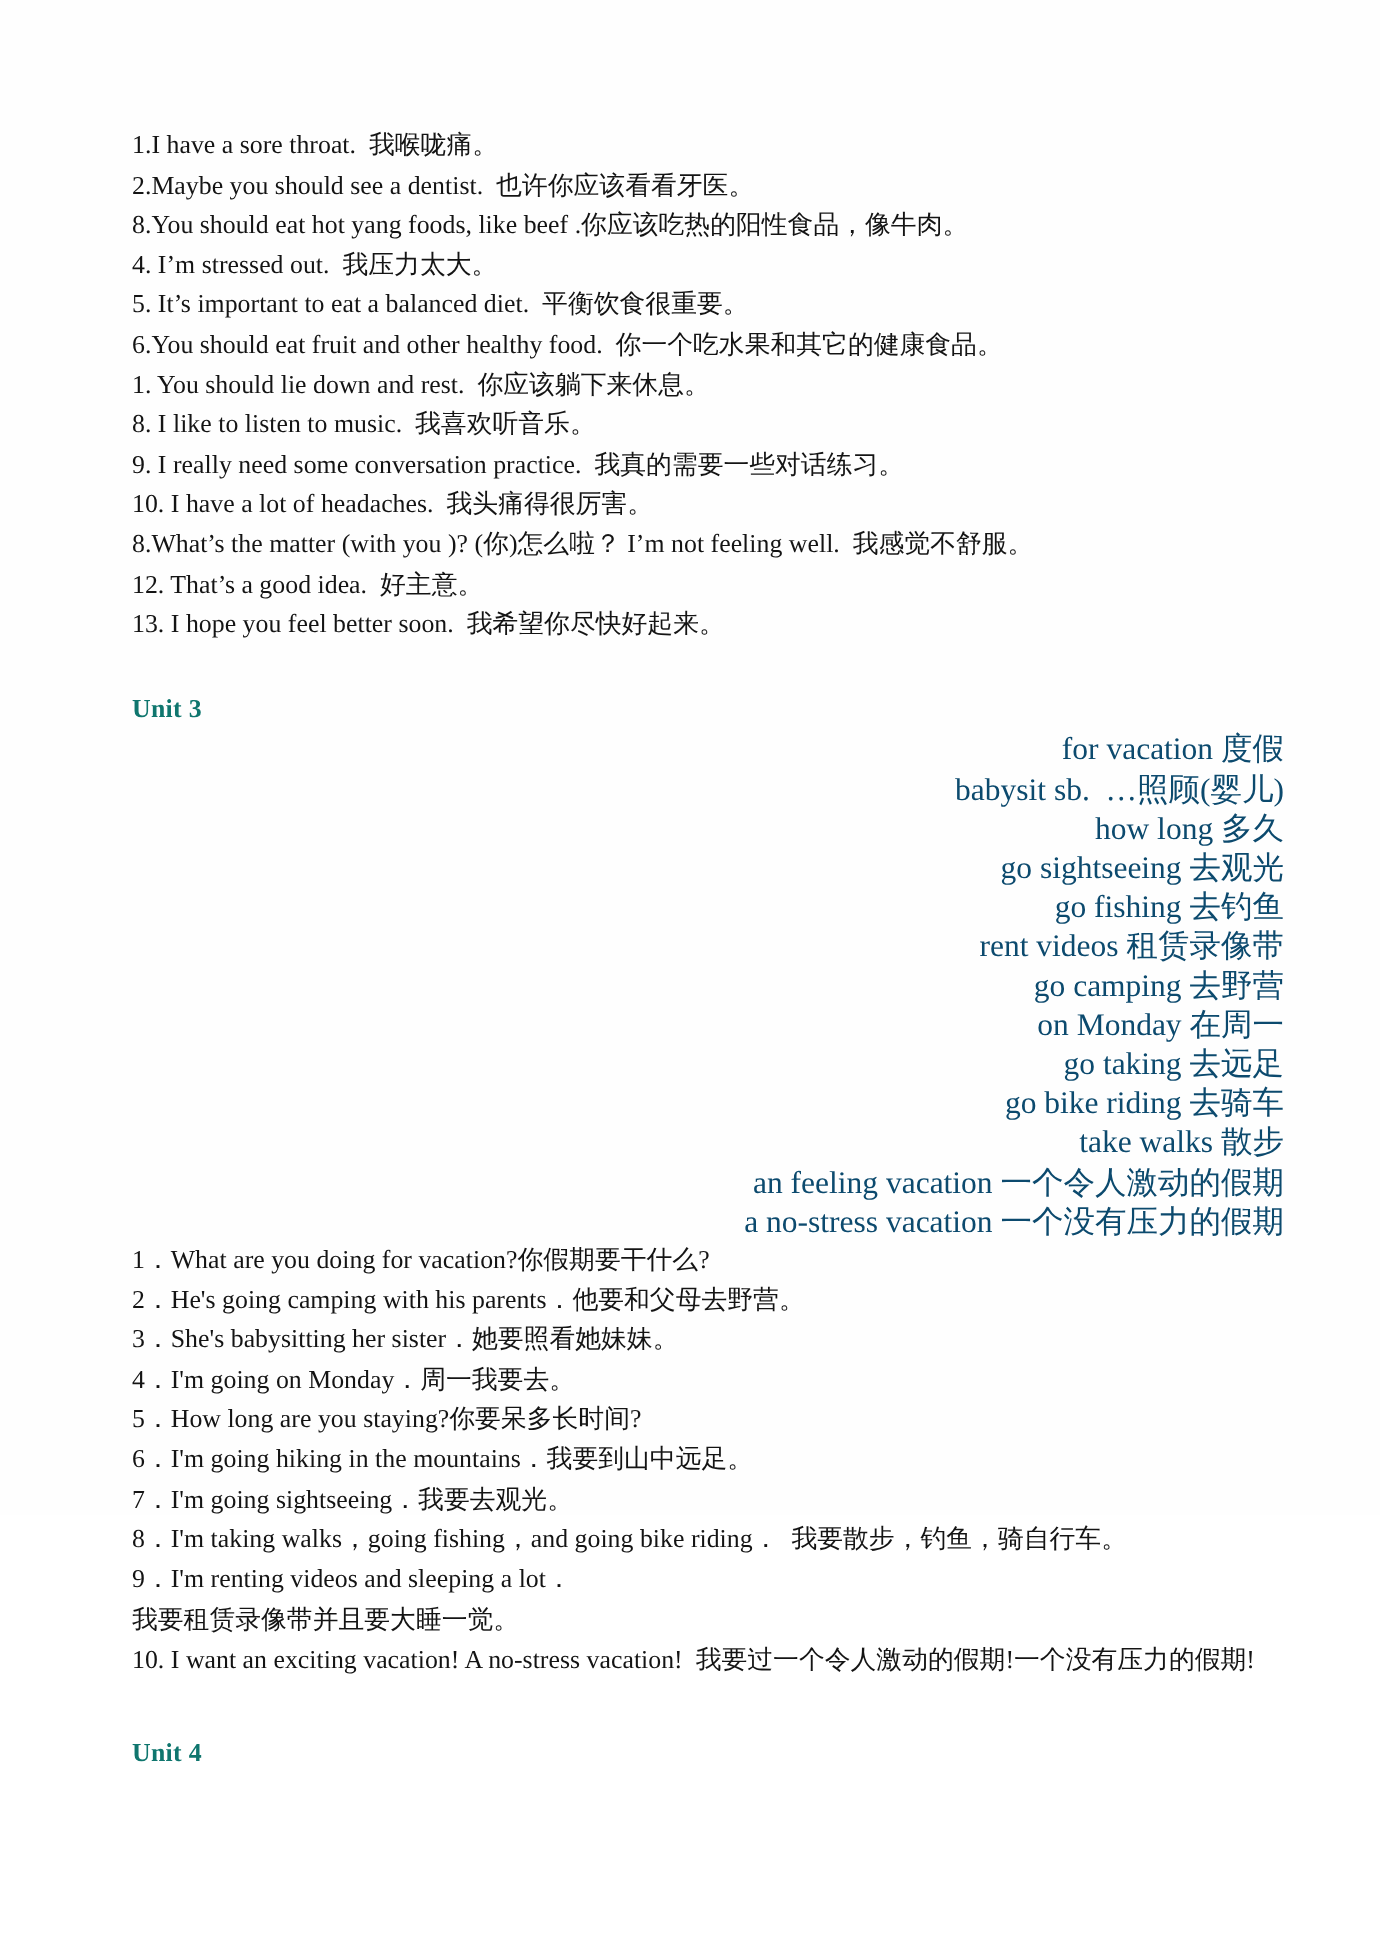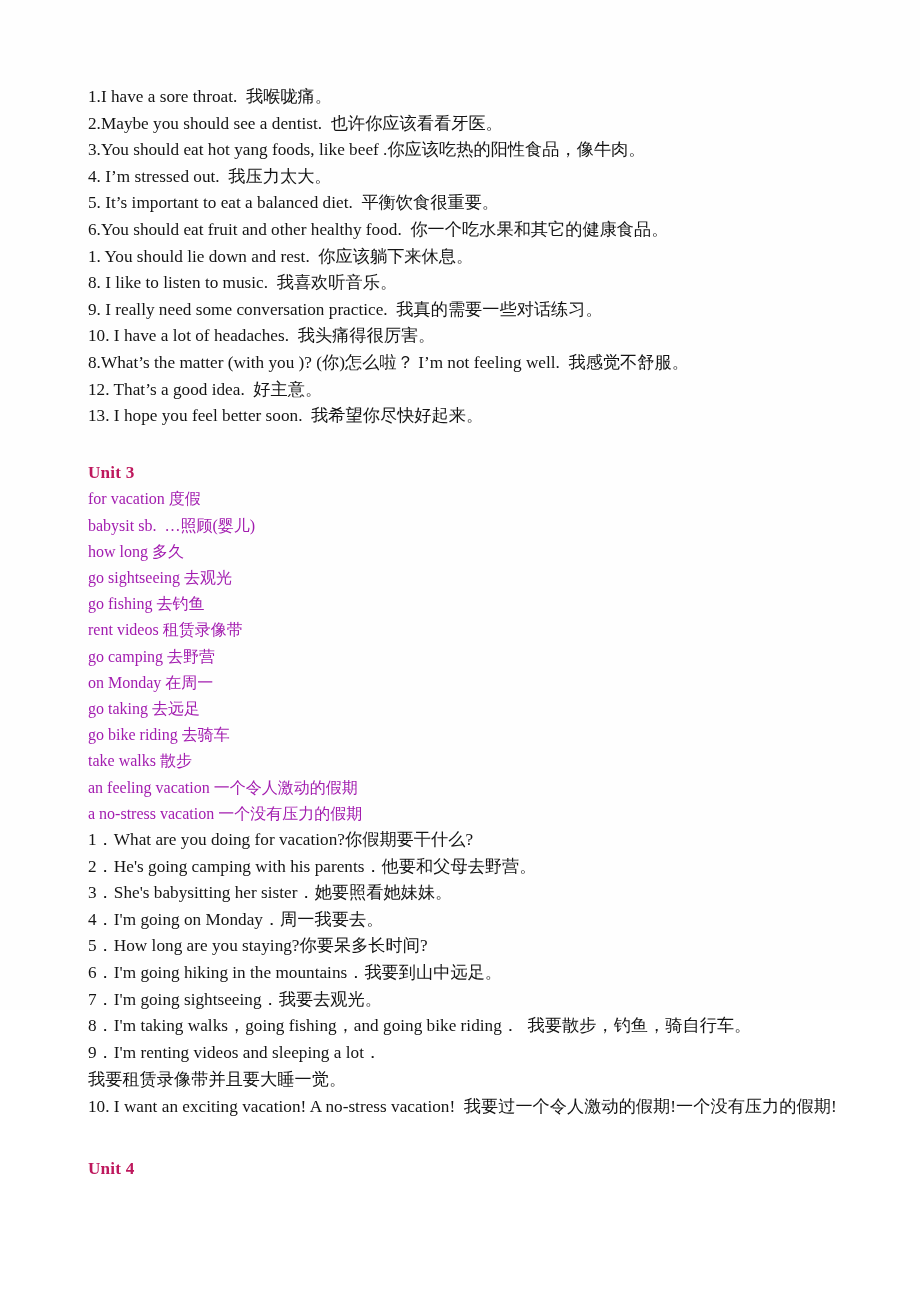--- a/index.html
+++ b/index.html
@@ -33,51 +33,52 @@
     font-size: 17.2px;
     line-height: 26.6px;
     color: #141414;
     white-space: pre-wrap;
     letter-spacing: 0.05px;
   }
   .line.cont {
     line-height: 27px;
   }
   .vocab {
-    font-size: 16px;
+    font-size: 21px;
     line-height: 26.2px;
-    color: #a21caf;
+    color: #0c4a6e;
     white-space: pre-wrap;
+    text-align: right;
   }
   .unit-head {
     font-size: 17.2px;
     line-height: 26.6px;
     font-weight: bold;
-    color: #be185d;
+    color: #0f766e;
     letter-spacing: 0.2px;
   }
   .gap-before-unit {
     height: 30px;
   }
   .gap-unit4 {
     height: 36px;
   }
   .sec-sentences .line { letter-spacing: 0.02px; }
   .block { margin: 0; padding: 0; }
 </style>
 </head>
 <body>
 
 <div class="page">
   <div class="content">
 
     <div class="block sec-sentences">
       <div class="line">1.I have a sore throat.  我喉咙痛。</div>
       <div class="line">2.Maybe you should see a dentist.  也许你应该看看牙医。</div>
-      <div class="line">3.You should eat hot yang foods, like beef .你应该吃热的阳性食品，像牛肉。</div>
+      <div class="line">8.You should eat hot yang foods, like beef .你应该吃热的阳性食品，像牛肉。</div>
       <div class="line">4. I’m stressed out.  我压力太大。</div>
       <div class="line">5. It’s important to eat a balanced diet.  平衡饮食很重要。</div>
       <div class="line">6.You should eat fruit and other healthy food.  你一个吃水果和其它的健康食品。</div>
       <div class="line">1. You should lie down and rest.  你应该躺下来休息。</div>
       <div class="line">8. I like to listen to music.  我喜欢听音乐。</div>
       <div class="line">9. I really need some conversation practice.  我真的需要一些对话练习。</div>
       <div class="line">10. I have a lot of headaches.  我头痛得很厉害。</div>
       <div class="line">8.What’s the matter (with you )? (你)怎么啦？ I’m not feeling well.  我感觉不舒服。</div>
       <div class="line">12. That’s a good idea.  好主意。</div>
       <div class="line">13. I hope you feel better soon.  我希望你尽快好起来。</div>

